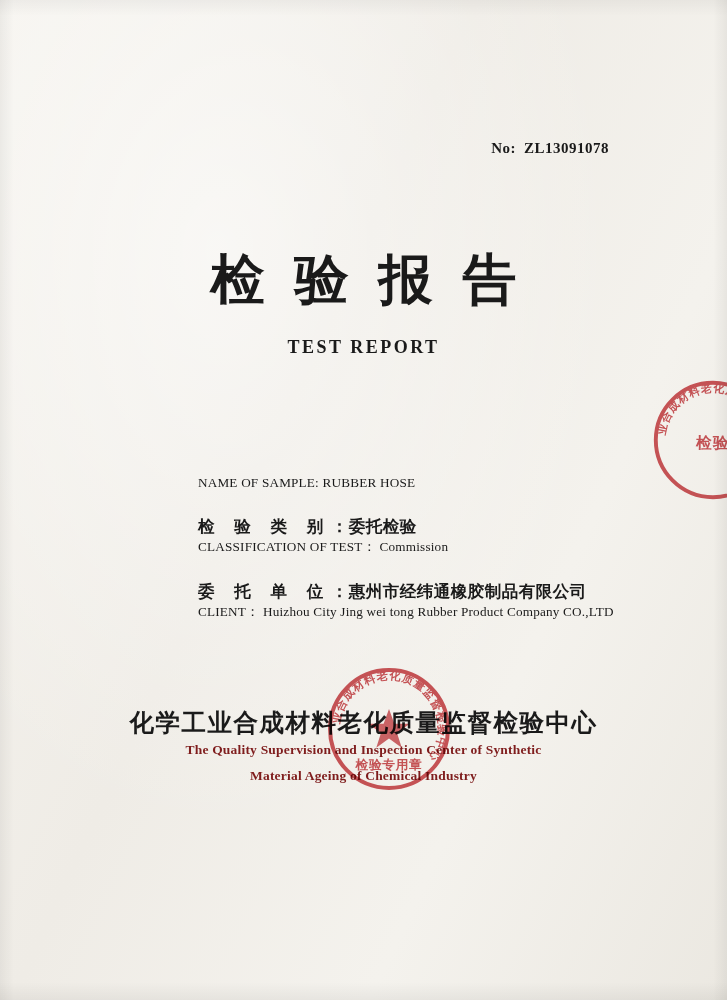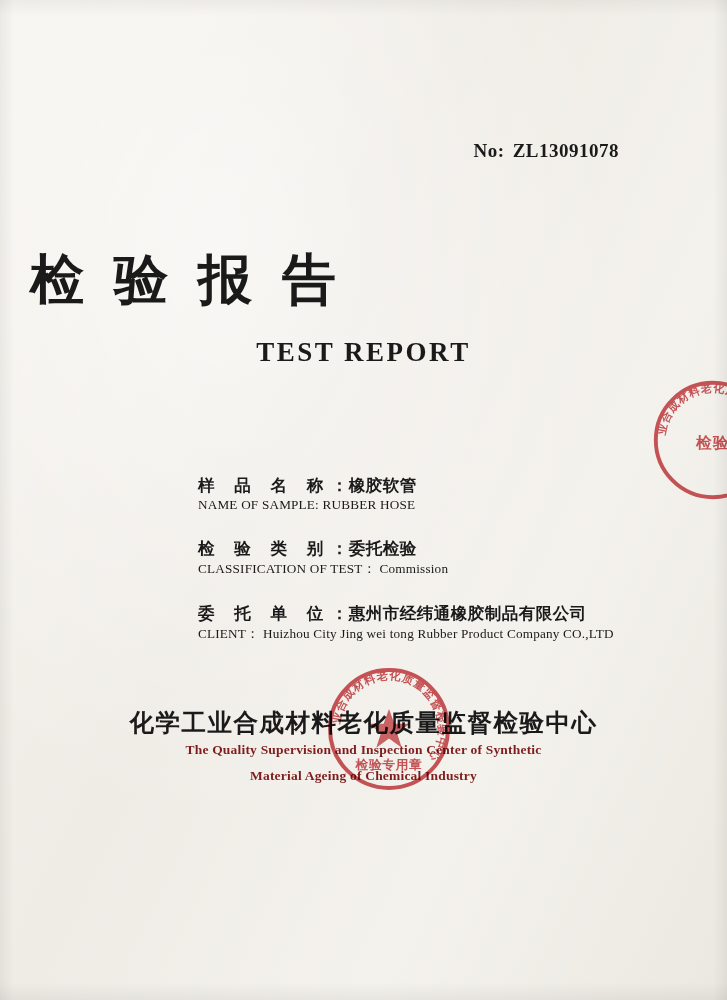--- a/index.html
+++ b/index.html
@@ -34,49 +34,50 @@
   .paper-streak {
     position: absolute;
     z-index: 1;
     pointer-events: none;
     background: linear-gradient(90deg, rgba(255,255,255,0) 0%, rgba(255,255,255,0.5) 50%, rgba(255,255,255,0) 100%);
   }
 
   .doc-no {
     position: absolute;
     top: 140px;
-    right: 108px;
-    font-size: 19px;
+    right: 118px;
+    font-size: 15px;
     font-weight: bold;
     letter-spacing: 0.5px;
     z-index: 4;
     white-space: nowrap;
   }
   .doc-no .no-label { margin-right: 8px; }
 
   .title-cn {
     position: absolute;
     top: 248px;
     left: 0;
     right: 0;
+    text-align: center;
     font-size: 54px;
     font-weight: bold;
     letter-spacing: 30px;
     text-indent: 30px;
     line-height: 1.15;
     z-index: 4;
     font-family: "DejaVu Serif", "Liberation Serif", serif;
   }
   .title-en {
     position: absolute;
     top: 337px;
     left: 0;
     right: 0;
     text-align: center;
-    font-size: 27px;
+    font-size: 18px;
     font-weight: bold;
     letter-spacing: 2.5px;
     z-index: 4;
   }
 
   .fields {
     position: absolute;
     top: 475px;
     left: 198px;
     width: 460px;
@@ -161,23 +162,20 @@
   <div class="doc-no">
     <span class="no-label">No:</span><span class="no-value">ZL13091078</span>
   </div>
 
   <div class="title-cn">检验报告</div>
   <div class="title-en">TEST   REPORT</div>
 
   <div class="fields">
 
     <div class="field">
-      <div class="field-cn">
-        <span class="lbl">样 品 名 称</span><span class="sep">：</span><span class="val">橡胶软管</span>
-      </div>
       <div class="field-en">
         <span>NAME OF SAMPLE:</span>
         <span>RUBBER    HOSE</span>
       </div>
     </div>
 
     <div class="field">
       <div class="field-cn">
         <span class="lbl">检 验 类 别</span><span class="sep">：</span><span class="val">委托检验</span>
       </div>

